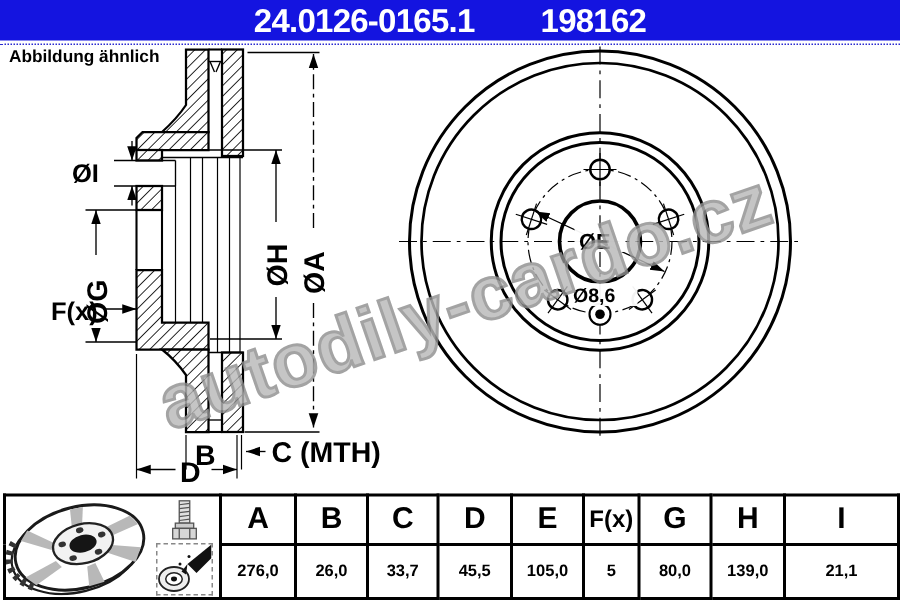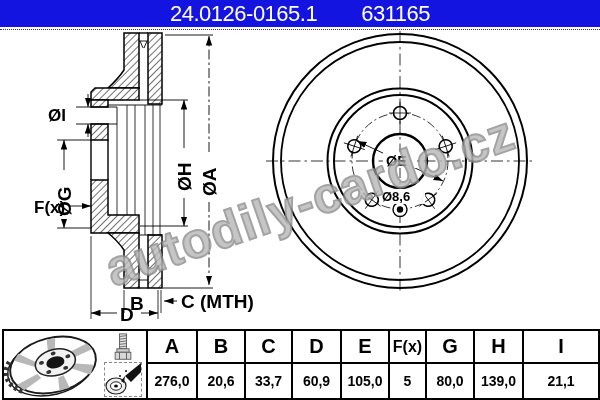--- a/index.html
+++ b/index.html
@@ -1,56 +1,57 @@
 <!DOCTYPE html>
 <html><head>
 <meta charset="utf-8">
 <style>
   html,body{margin:0;padding:0;background:#e8e8e8;}
   .page{position:relative;width:600px;height:400px;background:#fff;overflow:hidden;
         font-family:"Liberation Sans",sans-serif;}
   
   .hdr{position:absolute;top:0;left:0;width:600px;height:27px;display:flex;
        justify-content:center;align-items:center;gap:44px;color:#fff;
-       font-weight:normal;font-size:22px;letter-spacing:-0.5px;z-index:4;}
+       font-weight:bold;font-size:22px;letter-spacing:-0.5px;z-index:4;}
   .hdr-rule{position:absolute;top:29px;left:0;width:600px;border-top:1px dotted #2a2ad0;z-index:4;}
   
   .note{position:absolute;top:32px;left:6px;font-size:11.5px;font-weight:bold;
         line-height:13px;color:#000;z-index:3;}
   
   .draw{position:absolute;top:0;left:0;z-index:1;}
   
   .wm{position:absolute;left:40px;top:172px;width:540px;text-align:center;
       transform:rotate(-19deg);font-weight:bold;font-size:50px;letter-spacing:1px;
       color:#b9b9b9;-webkit-text-stroke:2px #8f8f8f;opacity:.82;z-index:2;
       pointer-events:none;white-space:nowrap;}
   
   table.dim{position:absolute;left:2px;top:329px;width:596px;height:69px;
       border-collapse:collapse;background:#fff;z-index:3;table-layout:fixed;}
   table.dim th,table.dim td{border:2px solid #000;text-align:center;padding:0;
       font-family:"Liberation Sans",sans-serif;}
   table.dim th{font-size:20px;font-weight:bold;height:31px;}
-  table.dim td.val{font-size:14px;font-weight:bold;height:34px;}
+  table.dim td.val{font-size:11px;font-weight:bold;height:34px;}
   td.iconcell{padding:1px;}
   .iconwrap{display:flex;align-items:stretch;height:64px;}
   .iconcol{display:flex;flex-direction:column;align-items:center;margin-left:2px;}
   .pastebox{border:1px dashed #888;width:36px;height:33px;margin-top:1px;}
 </style>
 </head>
 <body>
 
 <div class="page">
 
   <div class="hdr" id="hdrbar" style="background: rgb(20, 20, 224);">
     <span>24.0126-0165.1</span>
-    <span>631165</span>
+    <span>198162</span>
   </div>
   <div class="hdr-rule"></div>
 
   <div class="note">
+    <div>Abbildung ähnlich</div>
   </div>
 
   <svg class="draw" width="600" height="400" viewBox="0 0 600 400">
     <defs>
       <pattern id="hatch" width="5" height="5" patternUnits="userSpaceOnUse" patternTransform="rotate(45)">
         <rect width="5" height="5" fill="#fff"></rect>
         <line x1="0" y1="0" x2="0" y2="5" stroke="#111" stroke-width="1.2"></line>
       </pattern>
       <marker id="ah" markerWidth="11" markerHeight="9" refX="9.5" refY="4" orient="auto-start-reverse" markerUnits="userSpaceOnUse">
         <path d="M0,0.8 L9.5,4 L0,7.2 Z" fill="#000"></path>
@@ -277,23 +278,23 @@
       <th>C</th>
       <th>D</th>
       <th>E</th>
       <th style="font-size:16px">F(x)</th>
       <th>G</th>
       <th>H</th>
       <th>I</th>
     </tr>
     <tr>
       <td class="val">276,0</td>
-      <td class="val">20,6</td>
+      <td class="val">26,0</td>
       <td class="val">33,7</td>
-      <td class="val">60,9</td>
+      <td class="val">45,5</td>
       <td class="val">105,0</td>
       <td class="val">5</td>
       <td class="val">80,0</td>
       <td class="val">139,0</td>
       <td class="val">21,1</td>
     </tr>
   </tbody>
     </table>
 
 </div>

